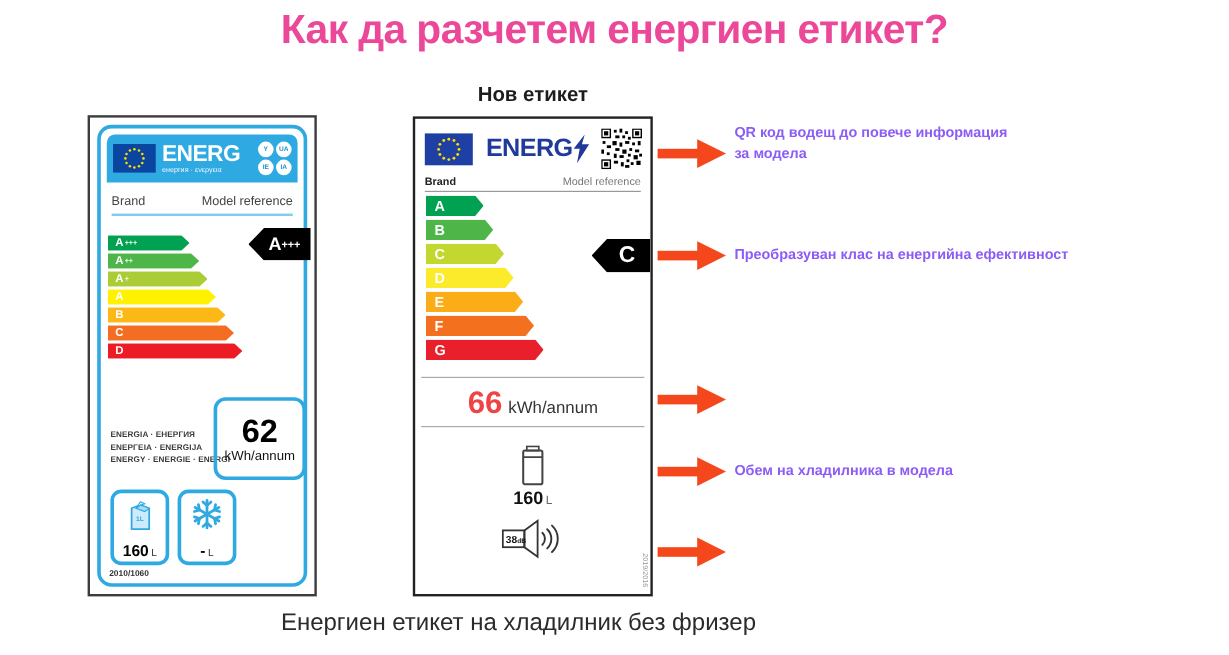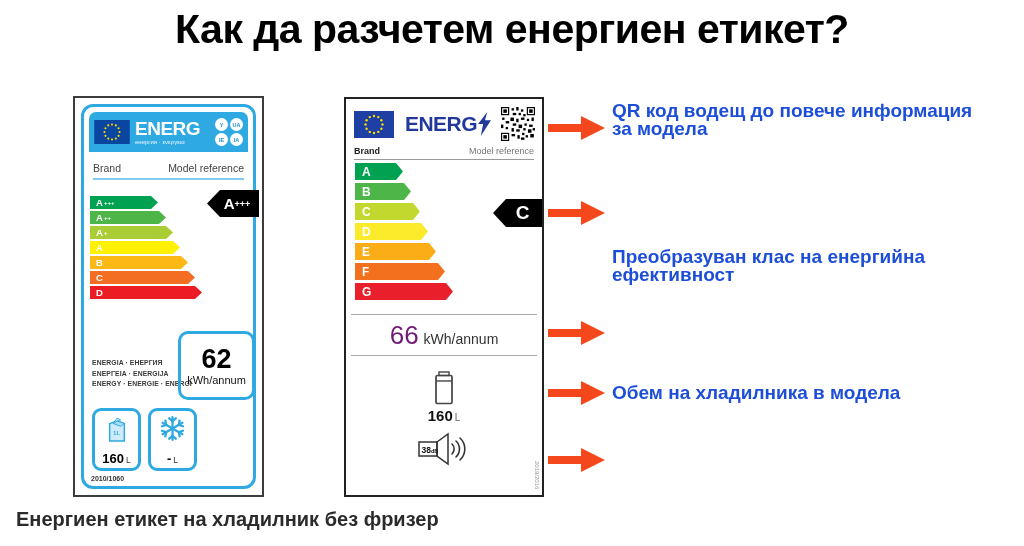--- a/index.html
+++ b/index.html
@@ -1,19 +1,19 @@
 <!DOCTYPE html>
 <html><head>
 <meta charset="utf-8">
 <style>
   html,body{margin:0;padding:0;background:#fff;}
   .canvas{position:relative;width:1024px;height:546px;background:#fff;overflow:hidden;
           font-family:"Liberation Sans",sans-serif;color:#222;}
   .title{position:absolute;top:6px;left:0;width:100%;text-align:center;
-         font-size:41px;font-weight:700;color:#000000;letter-spacing:-0.5px;}
+         font-size:34px;font-weight:700;color:#ec4899;letter-spacing:-0.5px;}
   .col-head{position:absolute;font-size:17px;font-weight:700;color:#1d1d1d;text-align:center;}
   .head-old{left:73px;width:191px;top:67px;}
   .head-new{left:344px;width:200px;top:69px;}
 
   
   .old-label{position:absolute;left:73px;top:96px;width:191px;height:401px;
              background:#fff;border:2px solid #3c3c3c;box-sizing:border-box;}
   .ol-frame{position:absolute;left:6px;top:6px;right:6px;bottom:6px;
             border:3px solid #2FA9E1;border-radius:12px;}
   .ol-header{position:absolute;left:8px;top:8px;right:8px;height:40px;background:#2FA9E1;
@@ -65,48 +65,49 @@
   .nl-model{font-size:9px;color:#777;}
   .bars-new{left:9px;top:64px;}
   .bars-new .bar{height:17px;margin-bottom:3px;font-size:12px;padding-left:7px;}
   .bars-new .bar:nth-child(1){width:48px}.bars-new .bar:nth-child(2){width:56px}
   .bars-new .bar:nth-child(3){width:65px}.bars-new .bar:nth-child(4){width:73px}
   .bars-new .bar:nth-child(5){width:81px}.bars-new .bar:nth-child(6){width:90px}
   .bars-new .bar:nth-child(7){width:98px}
   .ind-new{left:147px;top:100px;width:49px;height:28px;font-size:19px;padding-left:10px;box-sizing:border-box;}
   .nl-div{position:absolute;left:5px;right:5px;border-top:1px solid #aaa;}
   .nl-kwh{position:absolute;left:0;top:221px;width:100%;display:flex;align-items:baseline;justify-content:center;gap:5px;}
-  .nl-kwh .v{font-size:26px;font-weight:400;color:#701a75;}
+  .nl-kwh .v{font-size:26px;font-weight:700;color:#ef4444;}
   .nl-kwh .u{font-size:14px;color:#333;}
   .nl-fridge{position:absolute;left:0;top:272px;width:100%;display:flex;justify-content:center;}
   .nl-vol{position:absolute;left:0;top:308px;width:100%;text-align:center;}
   .nl-vol .v{font-size:15px;font-weight:700;color:#111;}
   .nl-vol .u{font-size:10px;color:#666;margin-left:2px;}
   .nl-noise{position:absolute;left:0;top:333px;width:100%;display:flex;justify-content:center;}
   .nl-abcd{position:absolute;left:0;top:370px;width:100%;text-align:center;color:#555;font-size:8.5px;letter-spacing:0.5px;}
   .nl-abcd .cur{font-size:14px;font-weight:700;color:#000;}
   .nl-reg{position:absolute;right:2px;bottom:6px;writing-mode:vertical-rl;font-size:6px;color:#999;}
 
   
   .ann-arrow{position:absolute;width:58px;height:24px;}
   .ann-arrow .shaft{position:absolute;left:0;top:8px;width:34px;height:8px;}
   .ann-arrow .tip{position:absolute;left:33px;top:0;width:0;height:0;
                   border-top:12px solid transparent;border-bottom:12px solid transparent;border-left-width:24px;border-left-style:solid;}
-  .ann-text{position:absolute;left:612px;font-size:19px;font-weight:700;color:#1d4ed8;
+  .ann-text{position:absolute;left:612px;font-size:12px;font-weight:700;color:#8b5cf6;
             line-height:17.5px;white-space:pre-line;}
-  .caption{position:absolute;left:16px;top:508px;width:630px;text-align:left;
-           font-size:20px;font-weight:700;color:#2b2b2b;}
+  .caption{position:absolute;left:0;top:508px;width:630px;text-align:right;
+           font-size:20px;font-weight:400;color:#2b2b2b;}
   svg{display:block;}
 </style>
 </head>
 <body>
 
 <div class="canvas">
 
   <div class="title">Как да разчетем енергиен етикет?</div>
+  <div class="col-head head-new">Нов етикет</div>
 
   <div class="old-label">
     <div class="ol-frame"></div>
 
     <div class="ol-header" style="left:14px;top:14px;right:14px;">
       <svg width="36" height="24" viewBox="0 0 40 27">
         <rect width="40" height="27" fill="#0A45A0"></rect>
         <g fill="#FFDD00">
           <circle cx="28.5" cy="13.5" r="1.2"></circle>
             <circle cx="27.4" cy="17.8" r="1.2"></circle>
@@ -350,21 +351,21 @@
     <div class="shaft" style="background-color: rgb(244, 72, 28);"></div>
     <div class="tip" style="border-left-color: rgb(244, 72, 28);"></div>
   </div>
   <div class="ann-text" style="top:102px;">QR код водещ до повече информация
 за модела</div>
 
   <div class="ann-arrow" style="left:548px;top:201px;">
     <div class="shaft" style="background-color: rgb(244, 72, 28);"></div>
     <div class="tip" style="border-left-color: rgb(244, 72, 28);"></div>
   </div>
-  <div class="ann-text" style="top:204px;margin-top:44px;">Преобразуван клас на енергийна ефективност</div>
+  <div class="ann-text" style="top:204px;">Преобразуван клас на енергийна ефективност</div>
 
   <div class="ann-arrow" style="left:548px;top:321px;">
     <div class="shaft" style="background-color: rgb(244, 72, 28);"></div>
     <div class="tip" style="border-left-color: rgb(244, 72, 28);"></div>
   </div>
 
   <div class="ann-arrow" style="left:548px;top:381px;">
     <div class="shaft" style="background-color: rgb(244, 72, 28);"></div>
     <div class="tip" style="border-left-color: rgb(244, 72, 28);"></div>
   </div>

